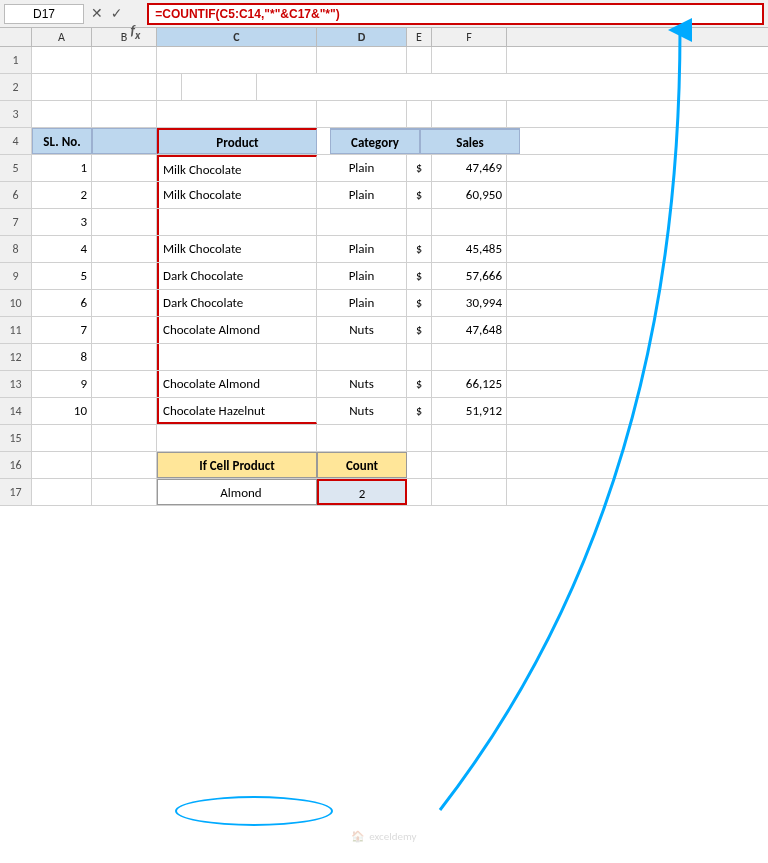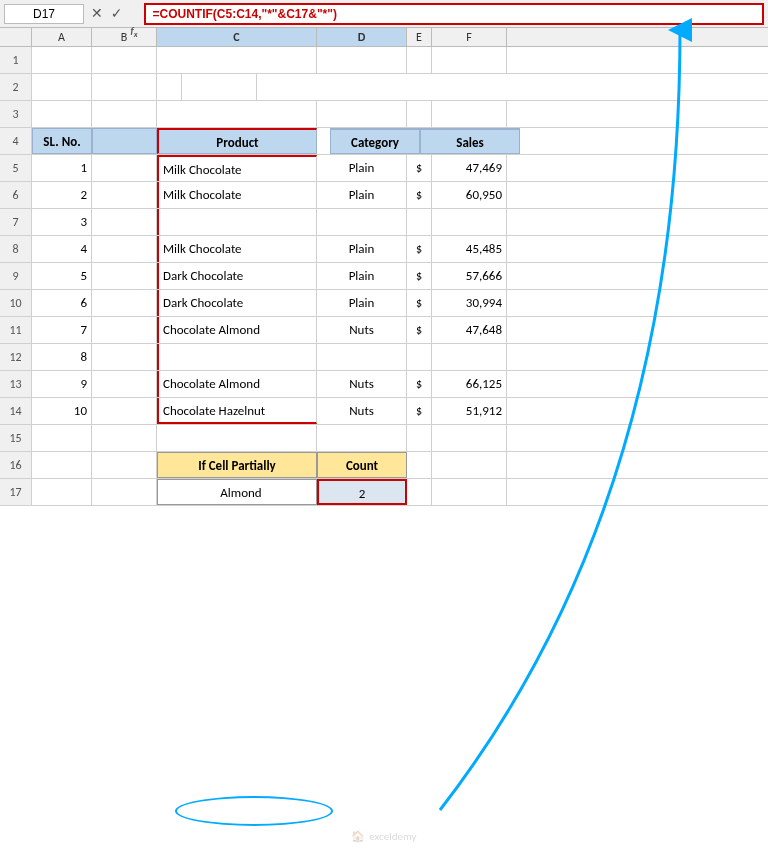--- a/index.html
+++ b/index.html
@@ -162,21 +162,21 @@
     }
   </style>
 </head>
 <body>
 
 <div class="formula-bar">
   <input class="name-box" value="D17" readonly="" style="">
   <div class="formula-icons">
     <span class="formula-icon">✕</span>
     <span class="formula-icon">✓</span>
-    <span class="formula-icon" style="font-style:italic;font-weight:bold;font-size:10px;margin-top:36px;">f<sub>x</sub></span>
+    <span class="formula-icon" style="font-style:italic;font-weight:bold;font-size:14px;margin-top:36px;">f<sub>x</sub></span>
   </div>
   <input class="formula-input formula-bar-highlight" value="=COUNTIF(C5:C14,&quot;*&quot;&amp;C17&amp;&quot;*&quot;)" readonly="" style="border: 2px solid rgb(204, 0, 0);">
 </div>
 
 <div class="col-headers">
   <div class="row-header-spacer"></div>
   <div class="col-header cell-a">A</div>
   <div class="col-header cell-b">B</div>
   <div class="col-header cell-c" style="background:#bdd7ee;font-weight:bold;">C</div>
   <div class="col-header cell-d" style="background:#bdd7ee;font-weight:bold;">D</div>
@@ -321,21 +321,21 @@
   <div class="cell cell-c"></div>
   <div class="cell cell-d"></div>
   <div class="cell cell-e"></div>
   <div class="cell cell-f"></div>
 </div>
 
 <div class="grid-row">
   <div class="row-num">16</div>
   <div class="cell cell-a"></div>
   <div class="cell cell-b"></div>
-  <div class="cell font-bold text-center" style="width:160px;background:#ffe699;border:1px solid #999;">If Cell Partially</div>
+  <div class="cell font-bold text-center" style="width:160px;background:#ffe699;border:1px solid #999;">If Cell Product</div>
   <div class="cell font-bold text-center" style="width:90px;background:#ffe699;border:1px solid #999;">Count</div>
   <div class="cell cell-e"></div>
   <div class="cell cell-f"></div>
 </div>
 
 <div class="grid-row">
   <div class="row-num">17</div>
   <div class="cell cell-a"></div>
   <div class="cell cell-b"></div>
   <div class="cell text-center" style="width:160px;border:1px solid #999;position:relative;padding-left:12px;">Almond</div>

